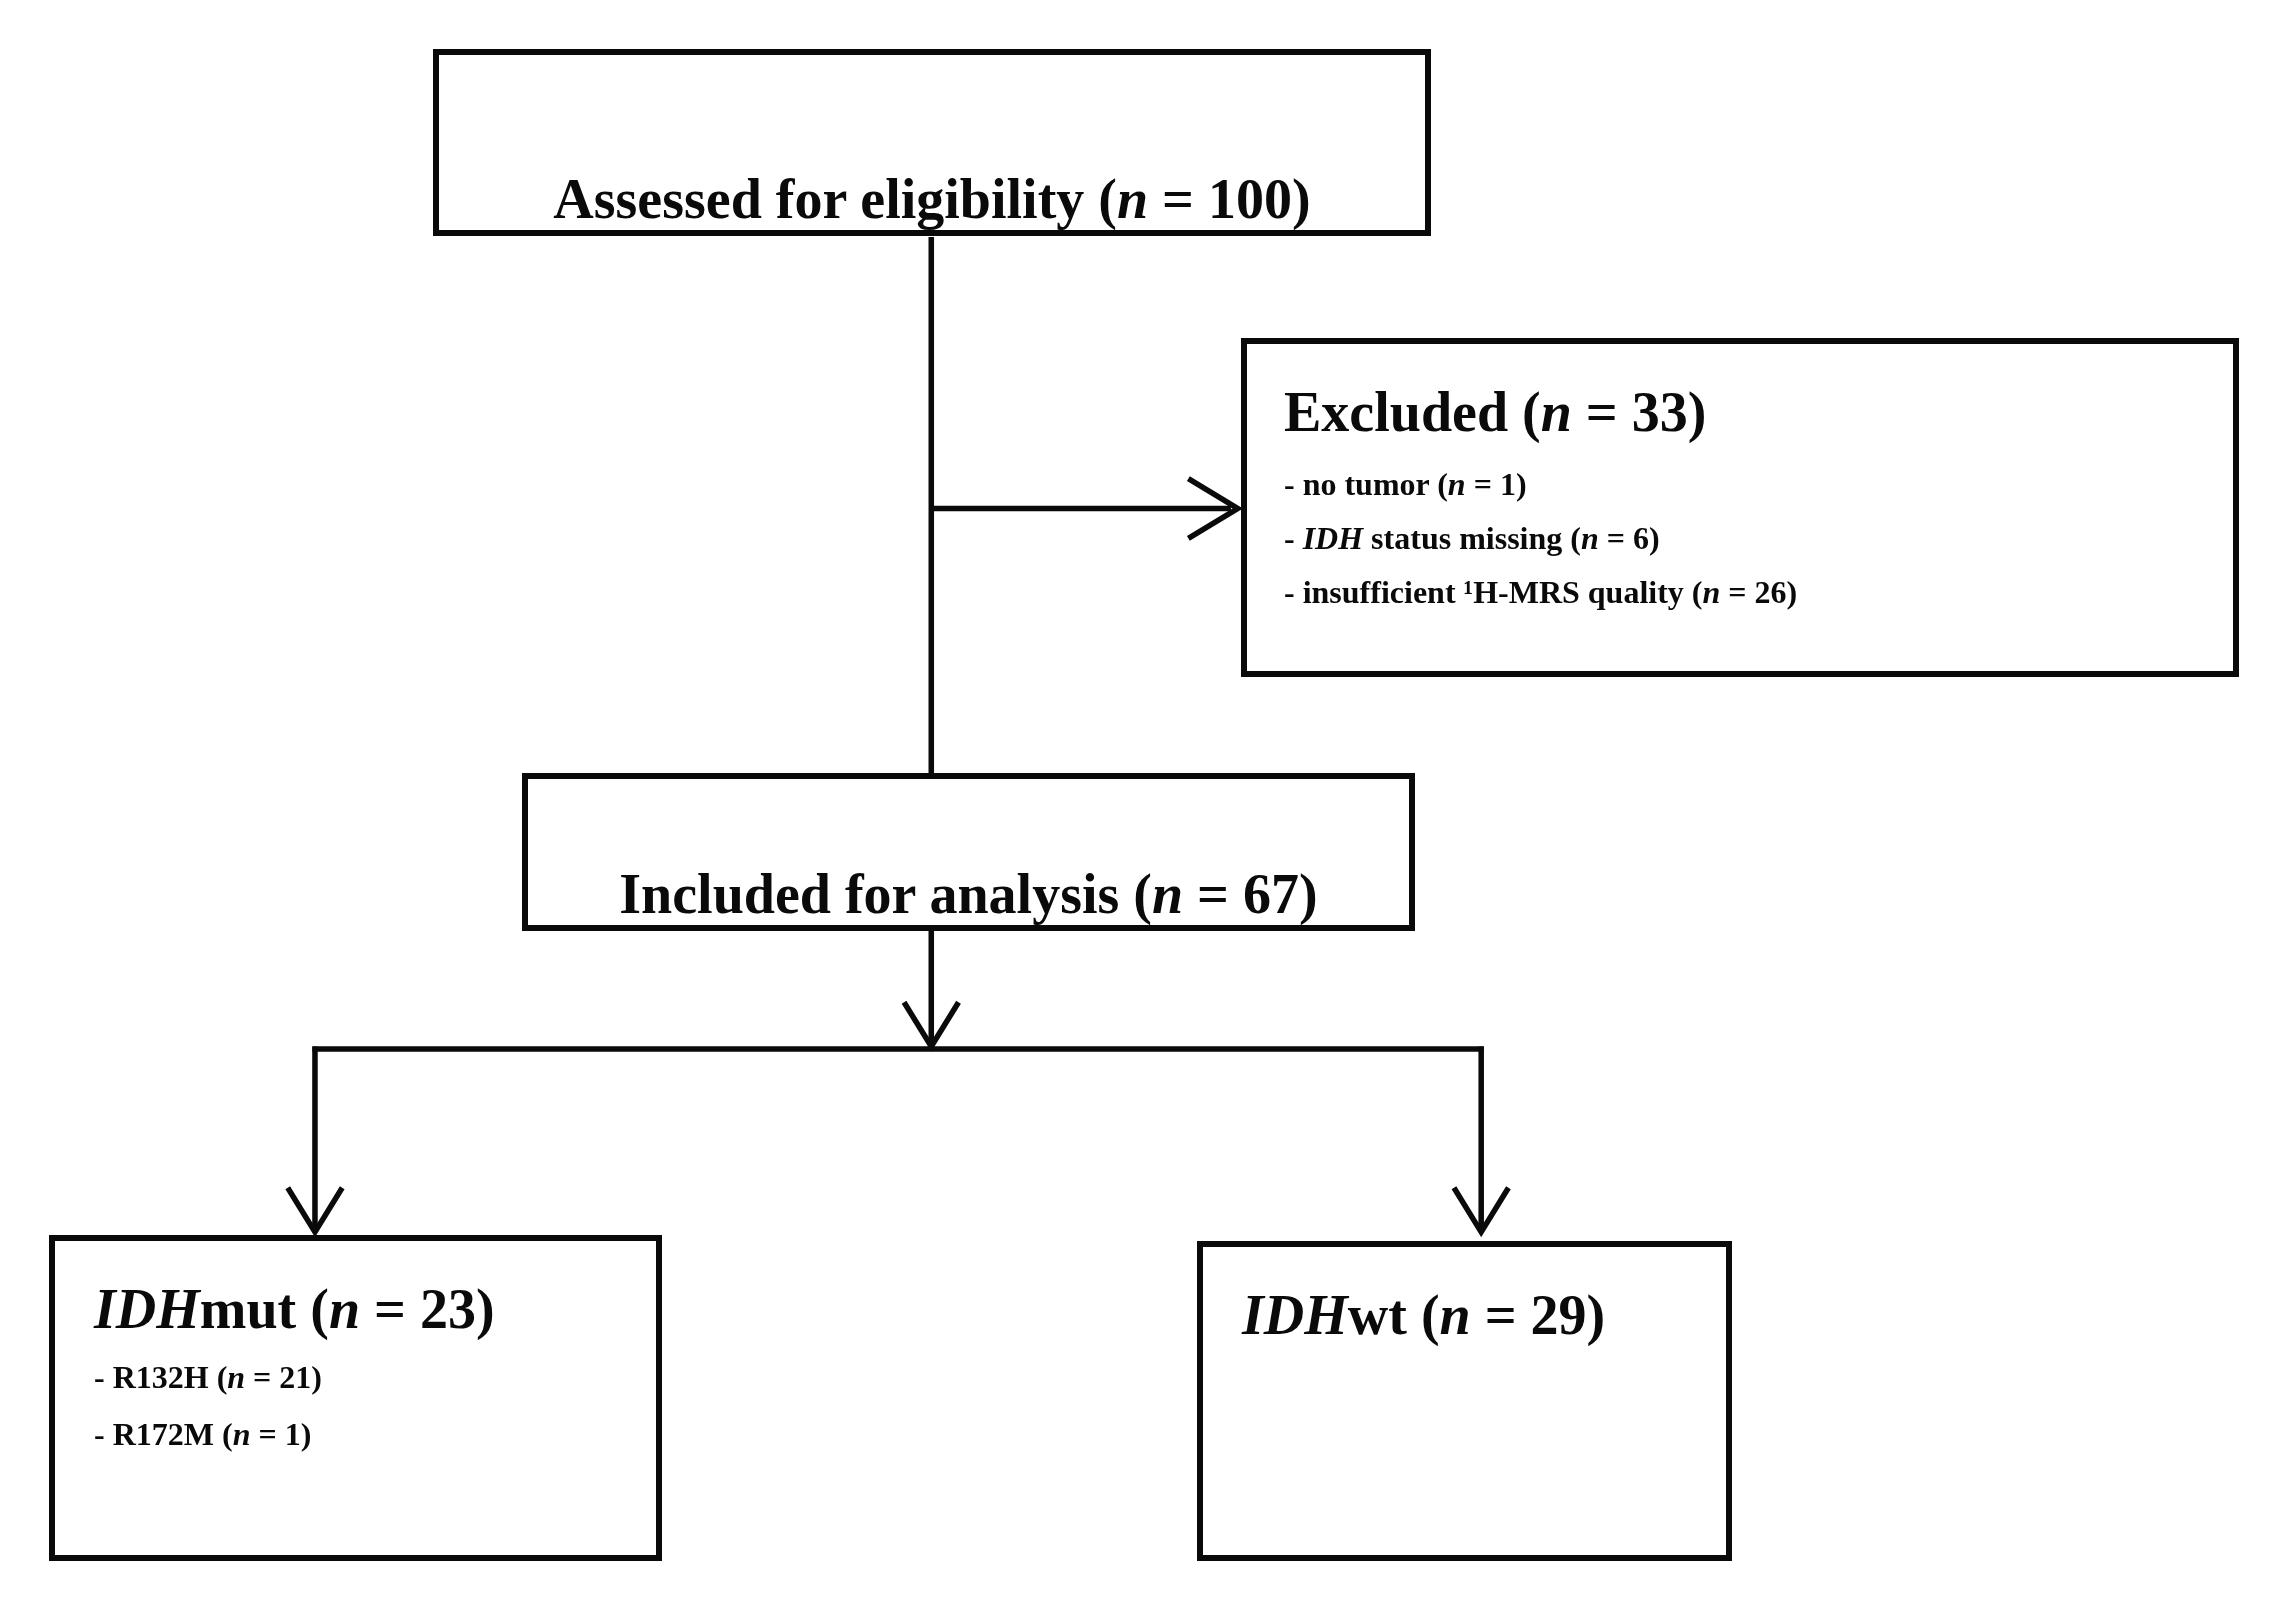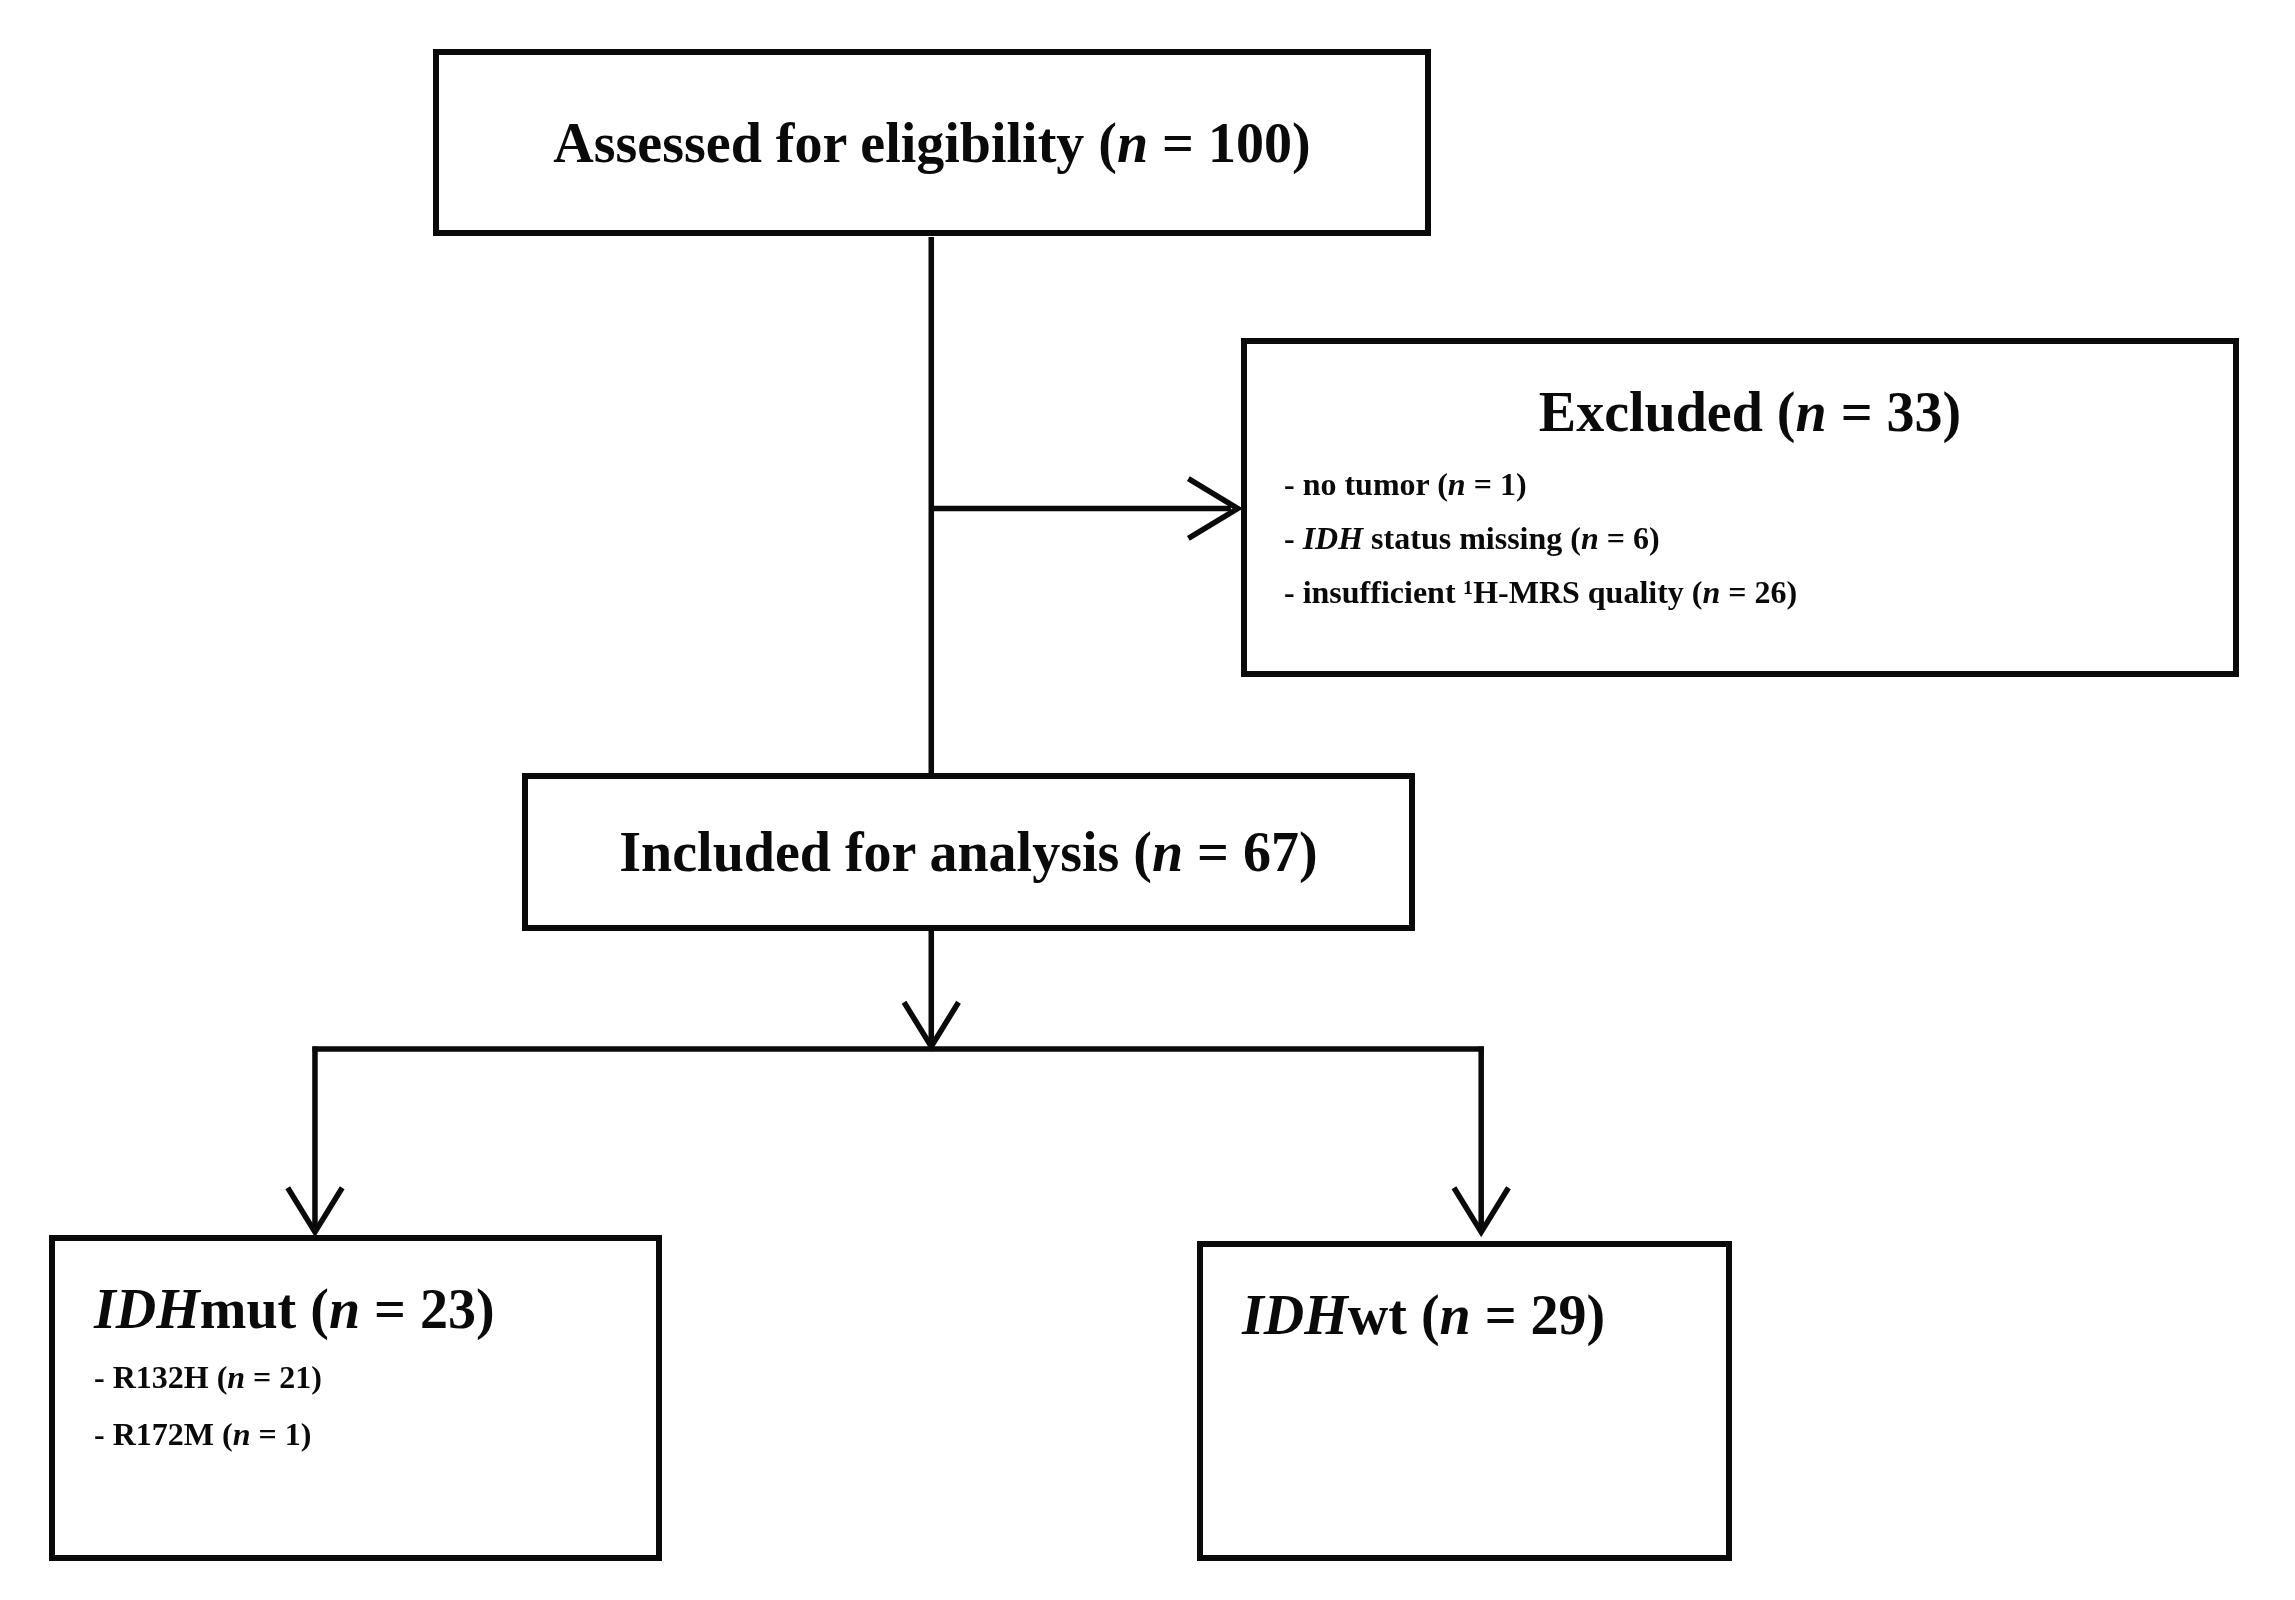--- a/index.html
+++ b/index.html
@@ -24,21 +24,21 @@
     height: 1601px;
   }
   .fbox {
     position: absolute;
     box-sizing: border-box;
     border: 6px solid #0a0a0a;
     background: #ffffff;
   }
   .fbox.center {
     display: flex;
-    align-items: center;
+    align-items: flex-end;
     justify-content: center;
   }
   .title {
     font-size: 56px;
     font-weight: bold;
     line-height: 62px;
     white-space: nowrap;
     letter-spacing: 0px;
   }
   .item {
@@ -47,21 +47,21 @@
     white-space: nowrap;
   }
   .items-excluded .item { line-height: 54px; }
   .items-idhmut .item { line-height: 57px; }
   .nvar, .gene { font-style: italic; }
   #box-assessed { left: 433px; top: 49px;  width: 998px; height: 187px; }
   #box-excluded { left: 1241px; top: 338px; width: 998px; height: 339px; padding: 37px 17px 0 37px; }
   #box-included { left: 522px; top: 773px; width: 893px; height: 158px; }
   #box-idhmut   { left: 49px;  top: 1235px; width: 613px; height: 326px; padding: 37px 8.5px 0 39px; }
   #box-idhwt    { left: 1197px; top: 1241px; width: 535px; height: 320px; padding: 37px 8.5px 0 39px; }
-  #box-excluded .title { margin-bottom: 13.6px; text-align: center; }
+  #box-excluded .title { margin-bottom: 13.6px; }
   #box-idhmut .title   { margin-bottom: 8.5px; }
   .stroke {
     stroke: #0a0a0a;
     stroke-width: 6.5;
     fill: none;
   }
 </style>
 </head>
 <body>
 

